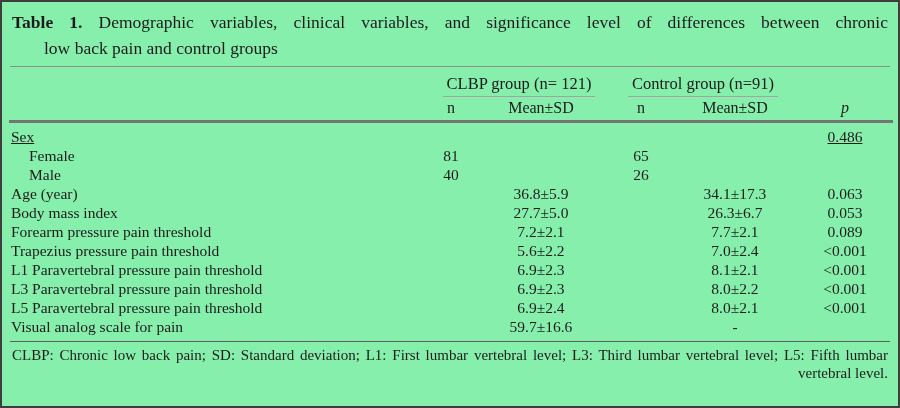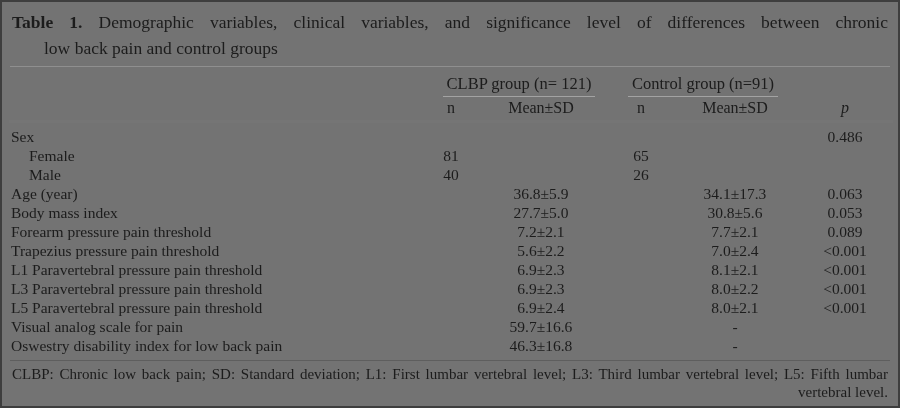--- a/index.html
+++ b/index.html
@@ -2,21 +2,21 @@
 <html><head>
 <meta charset="utf-8">
 <style>
   html, body { margin: 0; padding: 0; background: #ffffff; }
 
   .sheet {
     width: 900px;
     height: 408px;
     box-sizing: border-box;
     border: 2px solid #3e3e3e;
-    background: #737373;
+    background: #86efac;
     font-family: "Liberation Serif", "DejaVu Serif", serif;
     color: #1c1c1c;
     overflow: hidden;
   }
 
   
   .title-block {
     padding: 7px 10px 3px 10px;
     font-size: 17.5px;
     line-height: 26px;
@@ -75,21 +75,21 @@
   }
   th.p-head { font-style: italic; }
 
   tbody td {
     height: 19px;
     padding: 0;
     white-space: nowrap;
     overflow: hidden;
     vertical-align: middle;
   }
-  tbody tr:first-child td { padding-top: 4px; }
+  tbody tr:first-child td { padding-top: 4px; text-decoration: underline; }
   td.lbl { text-align: left; padding-left: 2px; }
   td.lbl.indent { padding-left: 20px; }
   td.num { text-align: center; }
 
   
   .rule-foot {
     border: none;
     border-top: 1px solid #5e5e5e;
     margin: 5px 8px 0 8px;
   }
@@ -177,21 +177,21 @@
         <td class="num">36.8±5.9</td>
         <td class="num"></td>
         <td class="num">34.1±17.3</td>
         <td class="num">0.063</td>
       </tr>
       <tr>
         <td class="lbl">Body mass index</td>
         <td class="num"></td>
         <td class="num">27.7±5.0</td>
         <td class="num"></td>
-        <td class="num">30.8±5.6</td>
+        <td class="num">26.3±6.7</td>
         <td class="num">0.053</td>
       </tr>
       <tr>
         <td class="lbl">Forearm pressure pain threshold</td>
         <td class="num"></td>
         <td class="num">7.2±2.1</td>
         <td class="num"></td>
         <td class="num">7.7±2.1</td>
         <td class="num">0.089</td>
       </tr>
@@ -224,28 +224,20 @@
         <td class="num"></td>
         <td class="num">6.9±2.4</td>
         <td class="num"></td>
         <td class="num">8.0±2.1</td>
         <td class="num">&lt;0.001</td>
       </tr>
       <tr>
         <td class="lbl">Visual analog scale for pain</td>
         <td class="num"></td>
         <td class="num">59.7±16.6</td>
-        <td class="num"></td>
-        <td class="num">-</td>
-        <td class="num"></td>
-      </tr>
-      <tr>
-        <td class="lbl">Oswestry disability index for low back pain</td>
-        <td class="num"></td>
-        <td class="num">46.3±16.8</td>
         <td class="num"></td>
         <td class="num">-</td>
         <td class="num"></td>
       </tr>
     </tbody>
   </table>
 
   <hr class="rule-foot">
 
   <div class="footnote">

